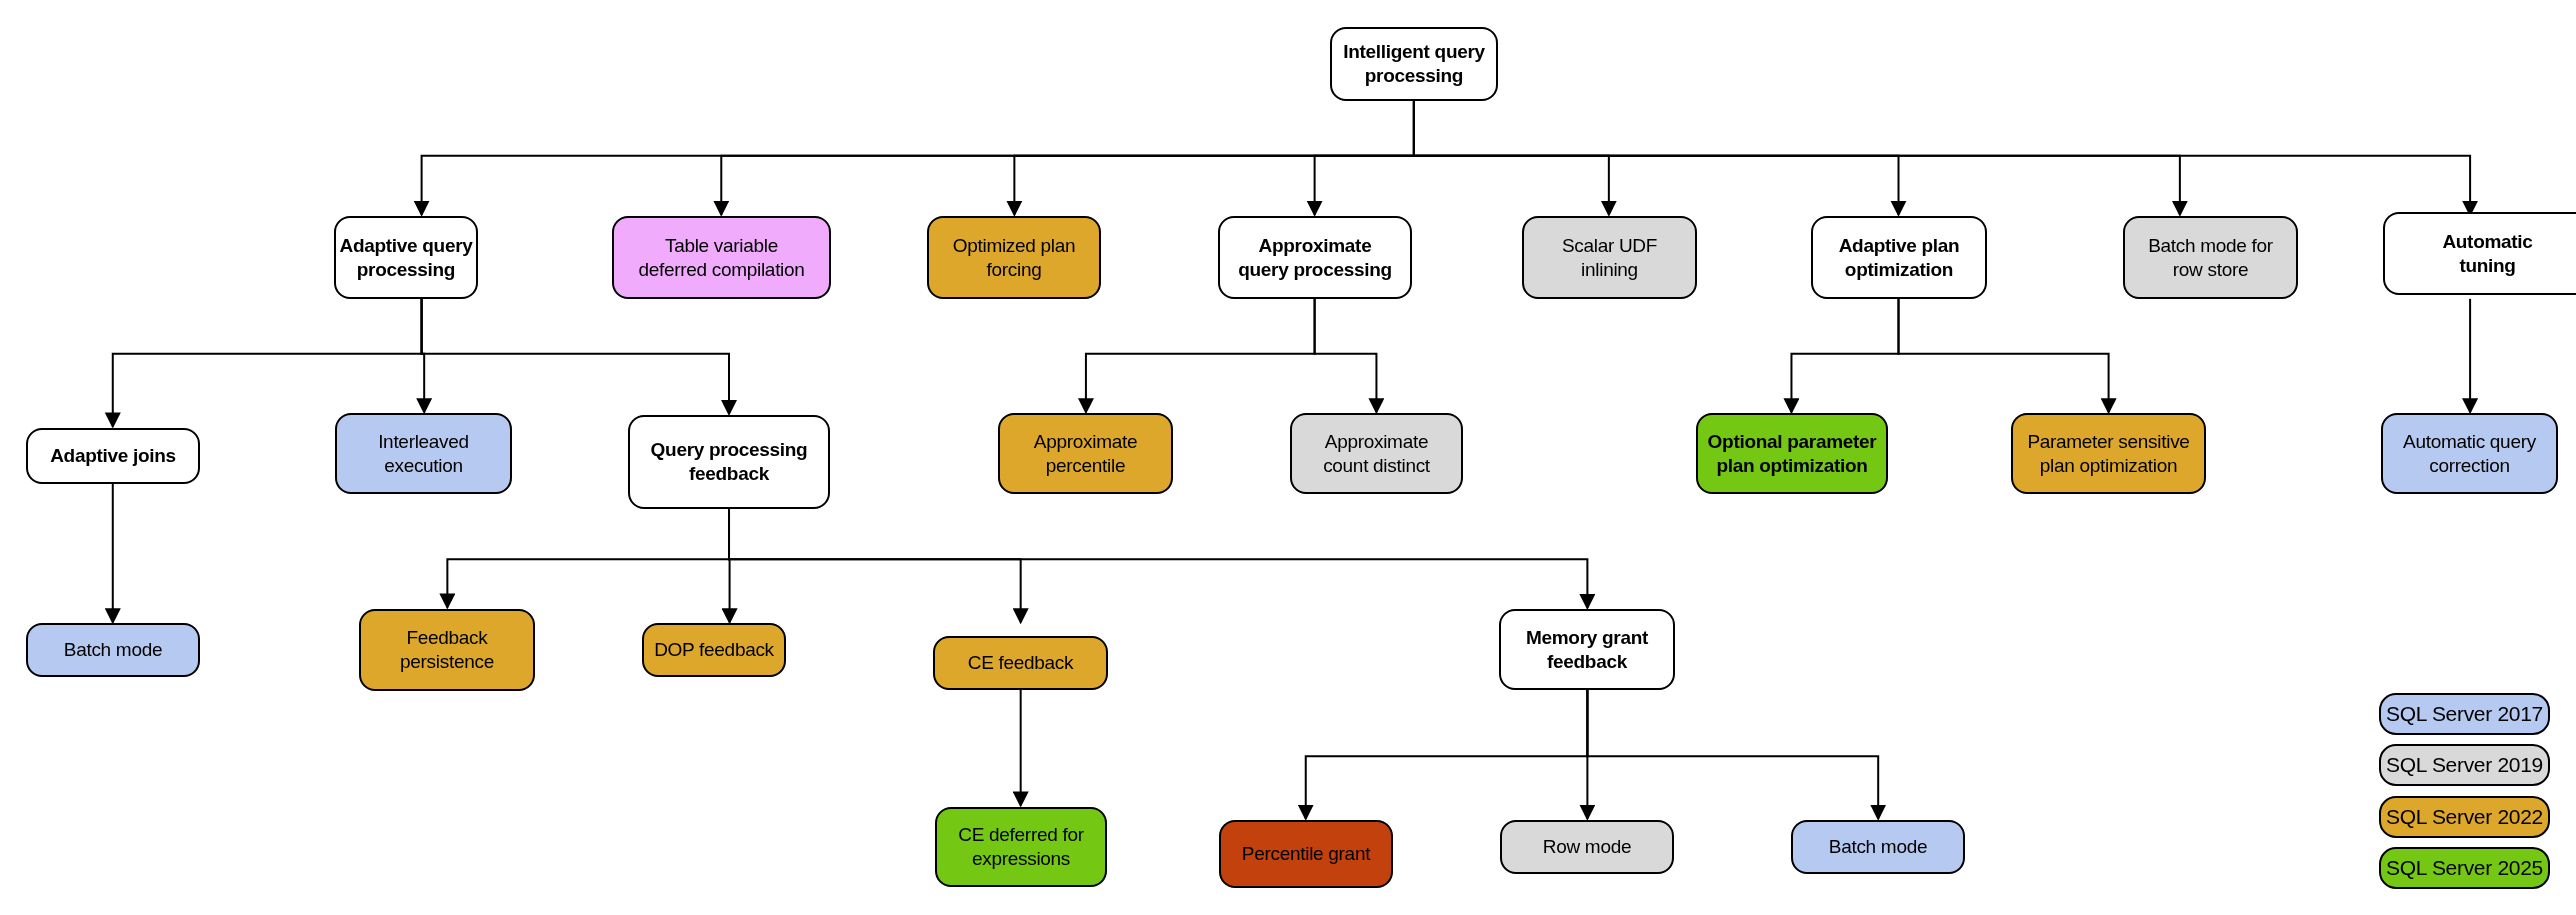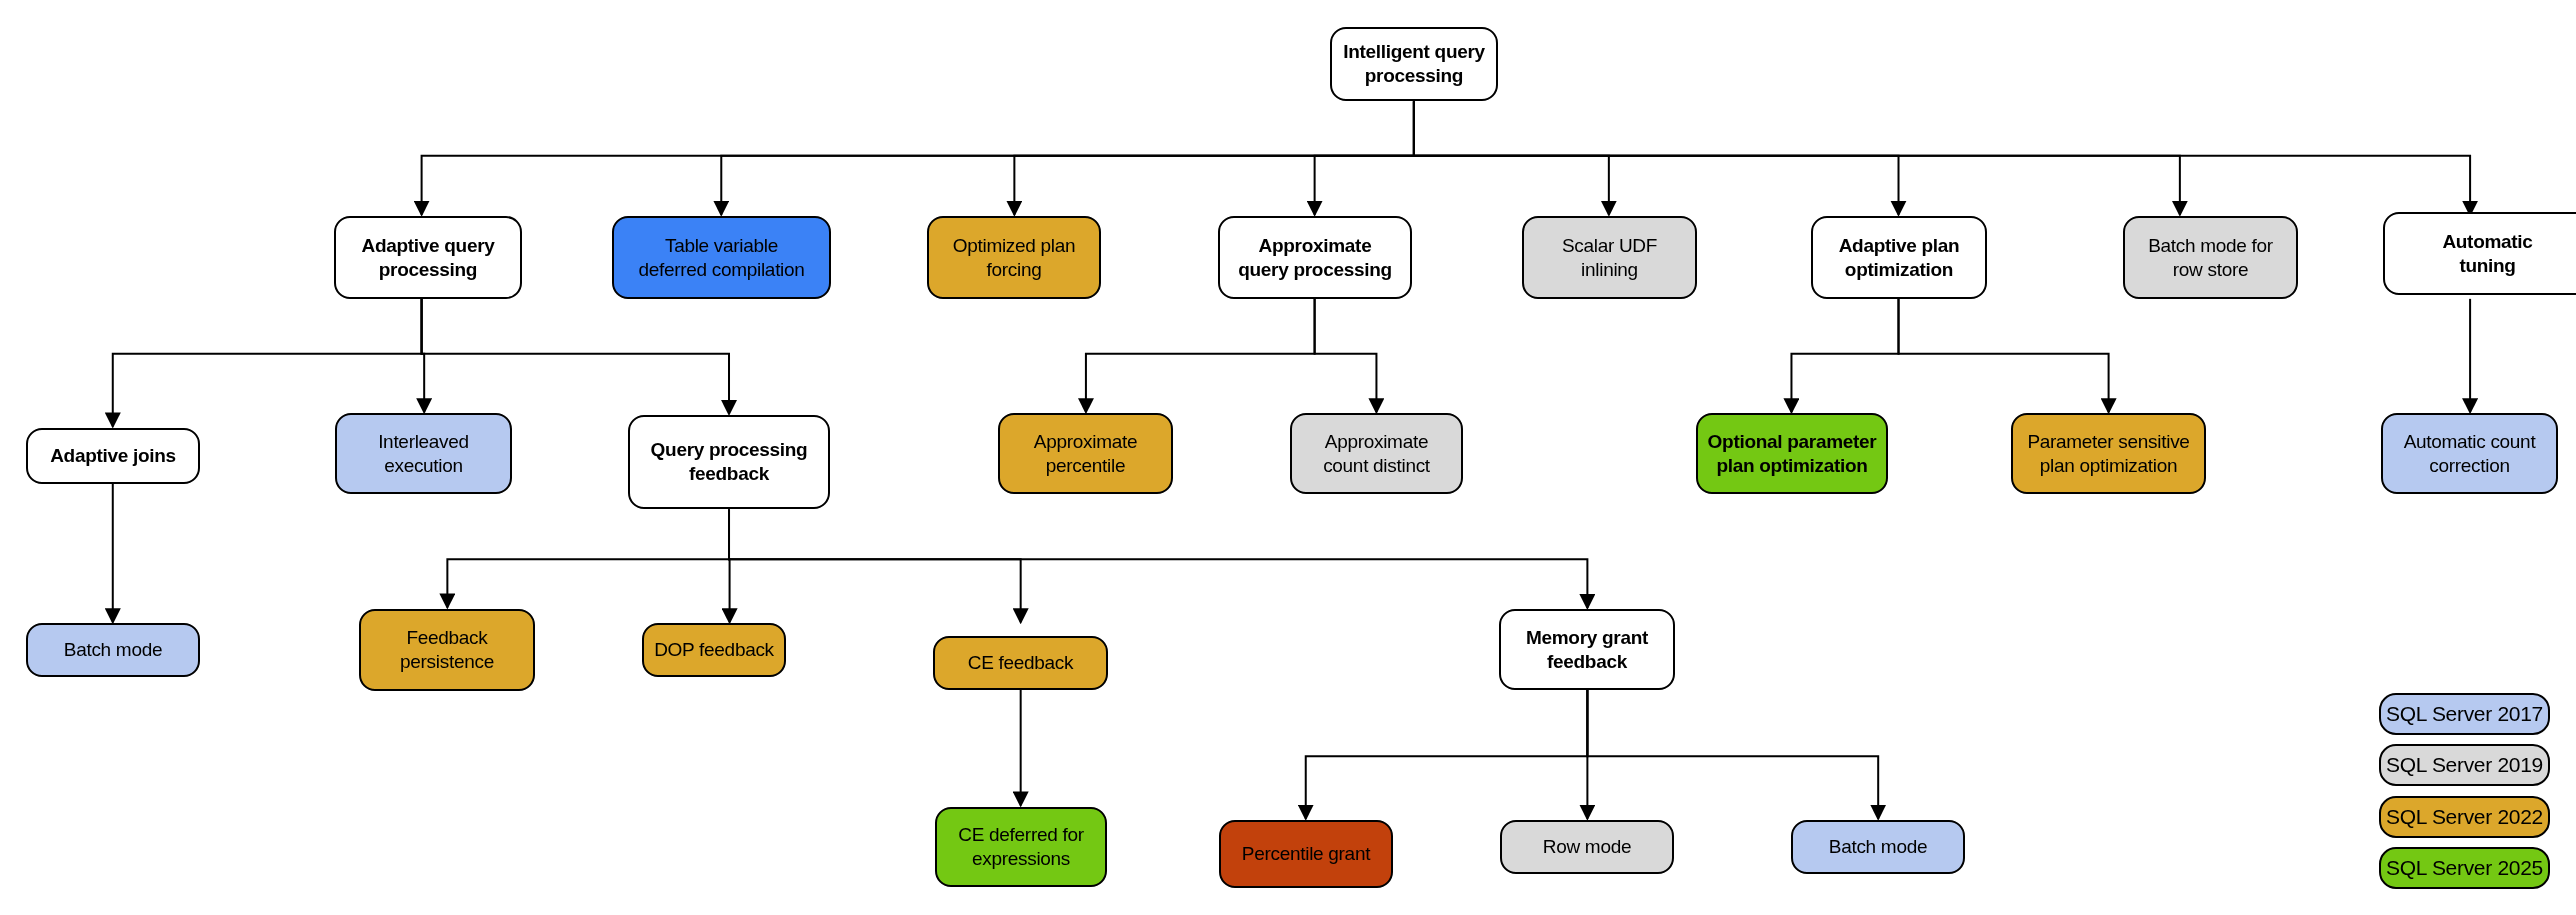--- a/index.html
+++ b/index.html
@@ -79,23 +79,23 @@
       <path d="M1273.5,890 V977 H1783 V1087" fill="none" stroke="#000000" stroke-width="3.5" marker-end="url(#arrowhead)"></path>
       <path d="M1273.5,890 V977 H2773 V1062" fill="none" stroke="#000000" stroke-width="3.5" marker-end="url(#arrowhead)"></path>
       <path d="M1783,1183 V1300 H1783 V1407" fill="none" stroke="#000000" stroke-width="3.5" marker-end="url(#arrowhead)"></path>
       <path d="M2773,1205 V1321 H2281 V1430" fill="none" stroke="#000000" stroke-width="3.5" marker-end="url(#arrowhead)"></path>
       <path d="M2773,1205 V1321 H2773 V1430" fill="none" stroke="#000000" stroke-width="3.5" marker-end="url(#arrowhead)"></path>
       <path d="M2773,1205 V1321 H3281 V1430" fill="none" stroke="#000000" stroke-width="3.5" marker-end="url(#arrowhead)"></path>
     </svg>
   <div id="nodes-layer">
       <div class="node bold" style="left: 1330px; top: 27px; width: 168px; height: 74px; background: rgb(255, 255, 255);">Intelligent query
 processing</div>
-      <div class="node bold" style="left: 334px; top: 216px; width: 188px; height: 83px; background: rgb(255, 255, 255);">Adaptive query
+      <div class="node bold" style="left: 334px; top: 216px; width: 144px; height: 83px; background: rgb(255, 255, 255);">Adaptive query
 processing</div>
-      <div class="node" style="left: 612px; top: 216px; width: 219px; height: 83px; background: #3b82f6;">Table variable
+      <div class="node" style="left: 612px; top: 216px; width: 219px; height: 83px; background: #f0abfc;">Table variable
 deferred compilation</div>
       <div class="node" style="left: 927px; top: 216px; width: 174px; height: 83px; background: rgb(220, 167, 43);">Optimized plan
 forcing</div>
       <div class="node bold" style="left: 1218px; top: 216px; width: 194px; height: 83px; background: rgb(255, 255, 255);">Approximate
 query processing</div>
       <div class="node" style="left: 1522px; top: 216px; width: 175px; height: 83px; background: rgb(217, 217, 217);">Scalar UDF
 inlining</div>
       <div class="node bold" style="left: 1811px; top: 216px; width: 176px; height: 83px; background: rgb(255, 255, 255);">Adaptive plan
 optimization</div>
       <div class="node" style="left: 2092px; top: 216px; width: 175px; height: 83px; background: rgb(217, 217, 217); margin-left: 31px;">Batch mode for
@@ -108,21 +108,21 @@
       <div class="node bold" style="left: 628px; top: 415px; width: 202px; height: 94px; background: rgb(255, 255, 255);">Query processing
 feedback</div>
       <div class="node" style="left: 998px; top: 413px; width: 175px; height: 81px; background: rgb(220, 167, 43);">Approximate
 percentile</div>
       <div class="node" style="left: 1290px; top: 413px; width: 173px; height: 81px; background: rgb(217, 217, 217);">Approximate
 count distinct</div>
       <div class="node" style="left: 1696px; top: 413px; width: 192px; height: 81px; background: rgb(116, 200, 19); font-weight: bold;">Optional parameter
 plan optimization</div>
       <div class="node" style="left: 2011px; top: 413px; width: 195px; height: 81px; background: rgb(220, 167, 43);">Parameter sensitive
 plan optimization</div>
-      <div class="node" style="left: 2381px; top: 413px; width: 177px; height: 81px; background: rgb(182, 201, 240);">Automatic count
+      <div class="node" style="left: 2381px; top: 413px; width: 177px; height: 81px; background: rgb(182, 201, 240);">Automatic query
 correction</div>
       <div class="node" style="left: 26px; top: 623px; width: 174px; height: 54px; background: rgb(182, 201, 240);">Batch mode</div>
       <div class="node" style="left: 359px; top: 609px; width: 176px; height: 82px; background: rgb(220, 167, 43);">Feedback
 persistence</div>
       <div class="node" style="left: 642px; top: 623px; width: 144px; height: 54px; background: rgb(220, 167, 43);">DOP feedback</div>
       <div class="node" style="left: 933px; top: 636px; width: 175px; height: 54px; background: rgb(220, 167, 43);">CE feedback</div>
       <div class="node bold" style="left: 1499px; top: 609px; width: 176px; height: 81px; background: rgb(255, 255, 255);">Memory grant
 feedback</div>
       <div class="node" style="left: 935px; top: 807px; width: 172px; height: 80px; background: rgb(116, 200, 19);">CE deferred for
 expressions</div>

